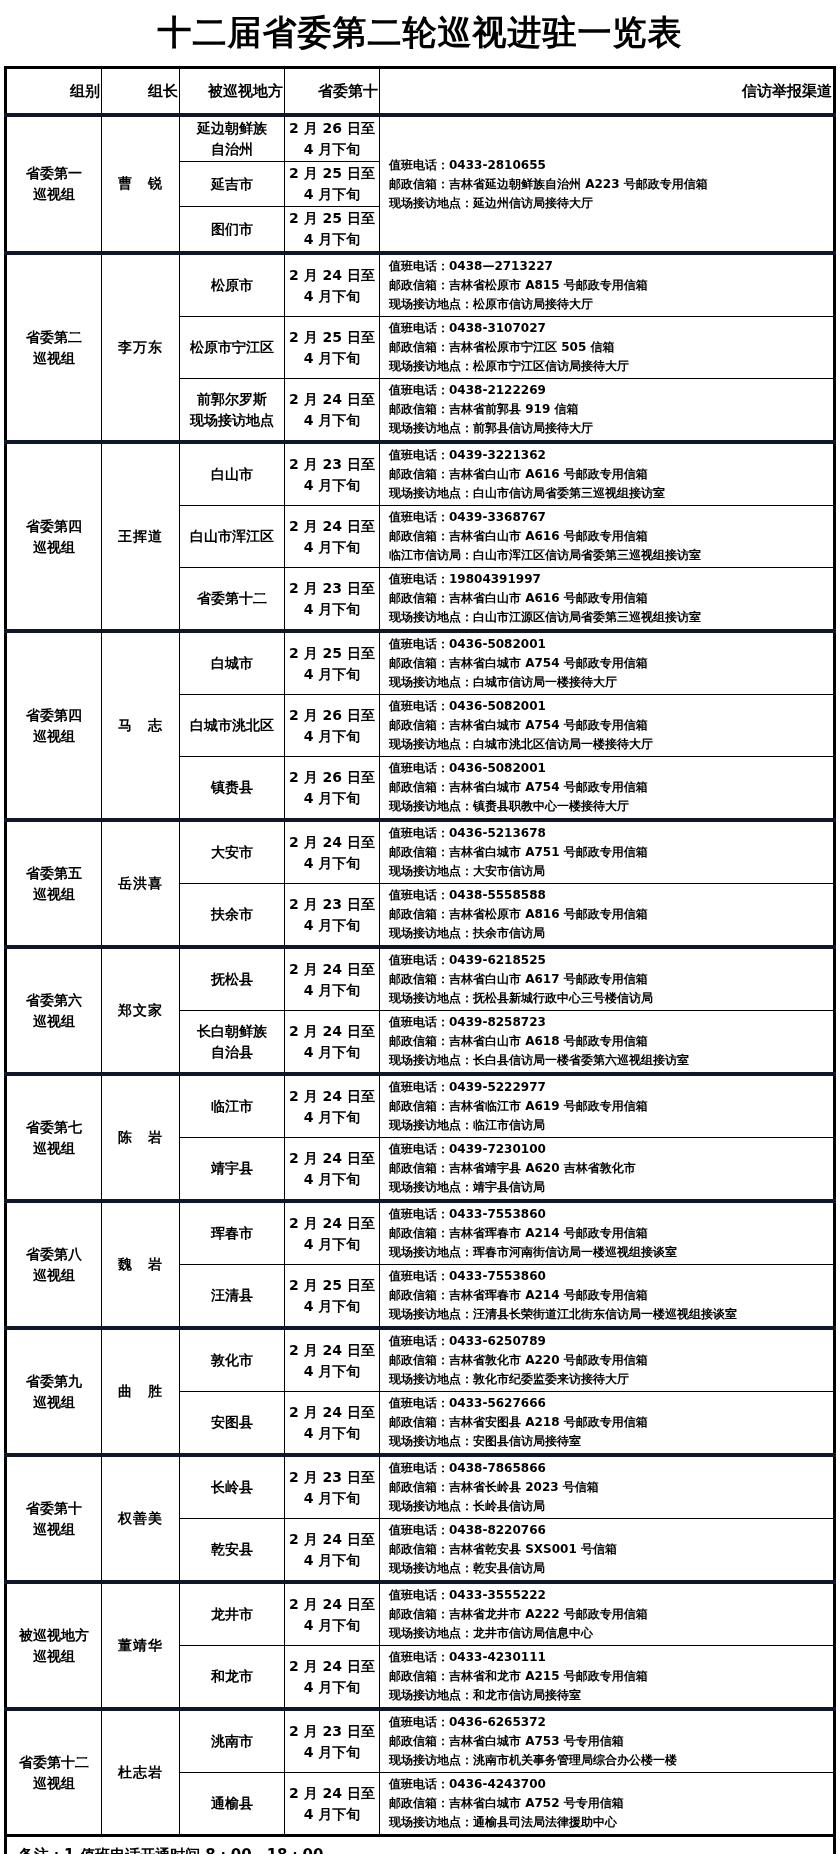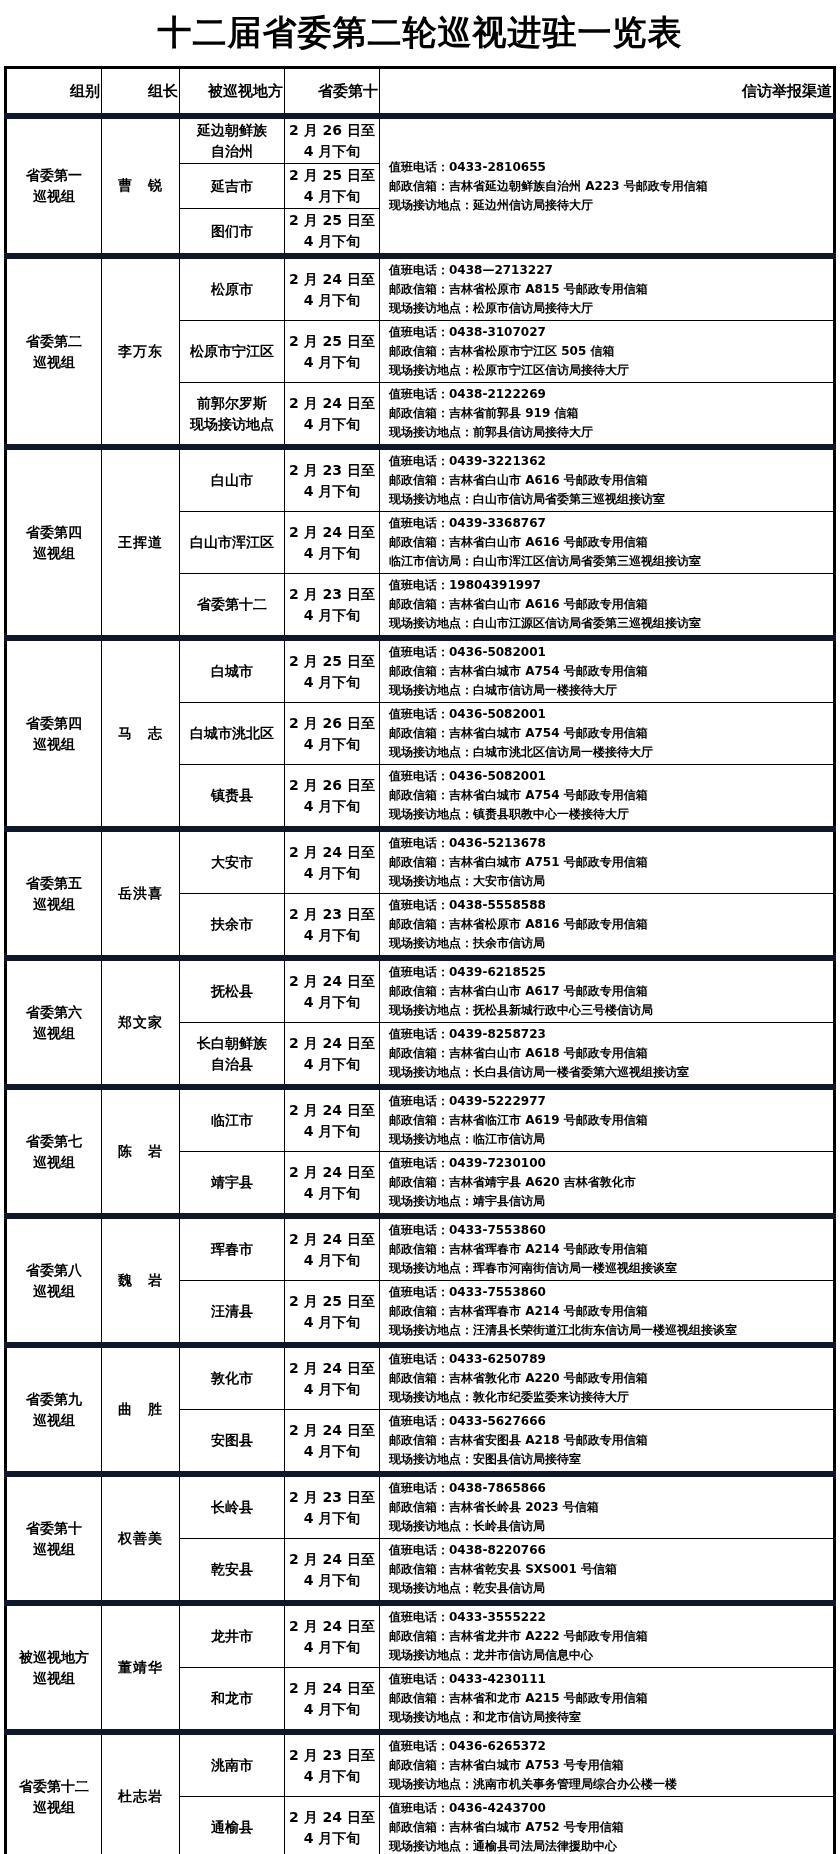--- a/index.html
+++ b/index.html
@@ -29,21 +29,21 @@
   col.w4{width:95px}
   th,td{border:1px solid #000;font-weight:bold;}
   thead th{
     height:42px;
     font-size:15px;
     text-align:right;
     border-bottom:2px solid #b91c1c;
   }
   tbody tr{height:61px;}
   tbody tr.sm{height:44px;}
-  tr.gs td{border-top:6px solid #0f172a;}
+  tr.gs td{border-top:4px solid #0f172a;}
   .gname,.gleader,.pname,.ptime{
     text-align:center;
     vertical-align:middle;
     font-size:14px;
   }
   .gname,.pname,.ptime{white-space:pre-line;line-height:21px;}
   .gleader{letter-spacing:1px;text-align:center;}
   .chan{
     vertical-align:middle;
     padding:2px 6px 2px 9px;

